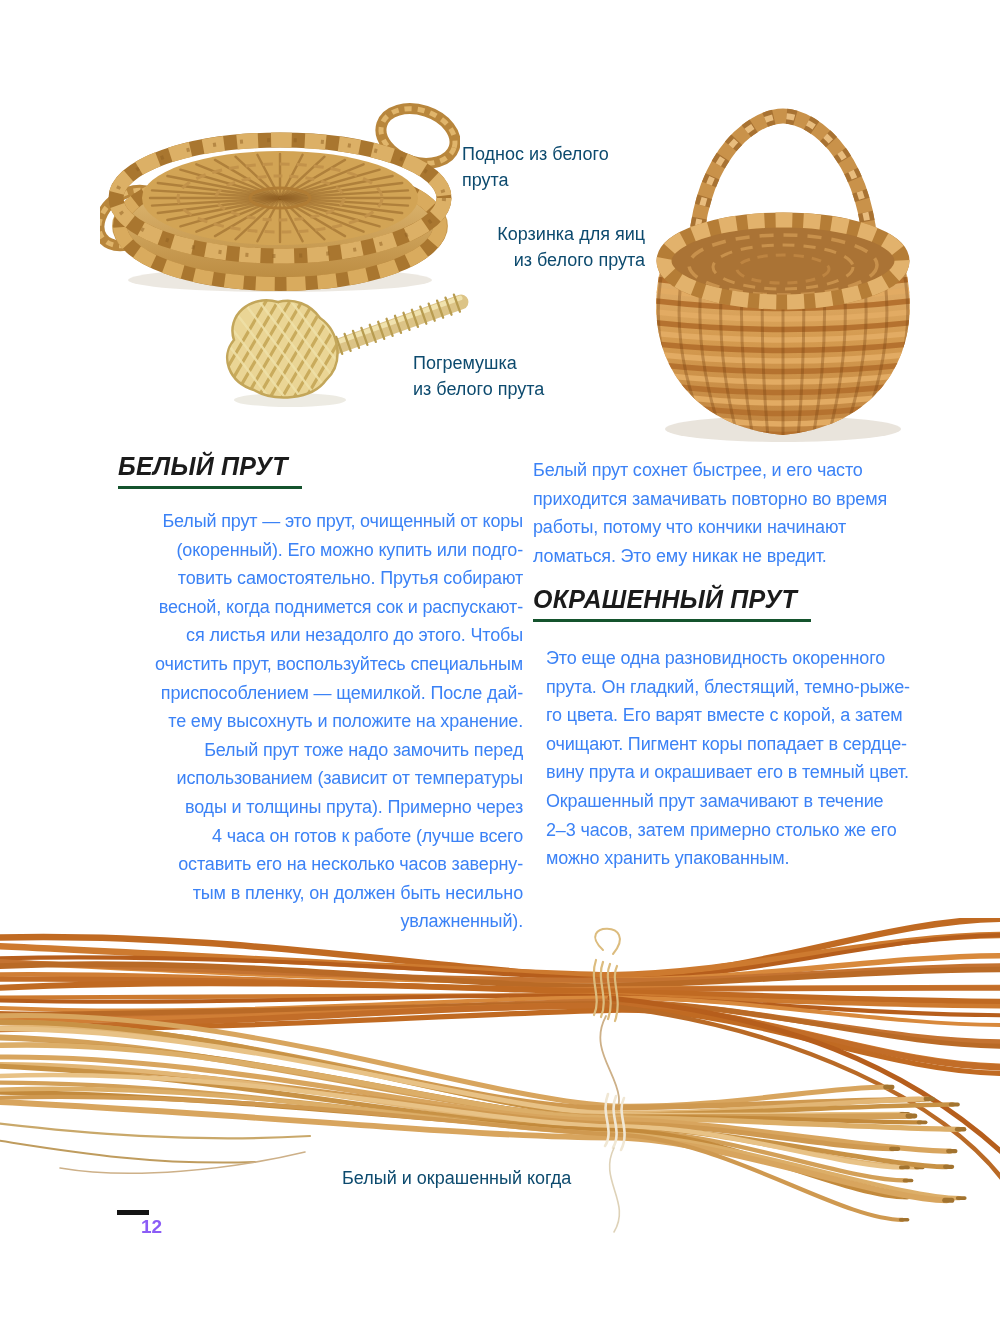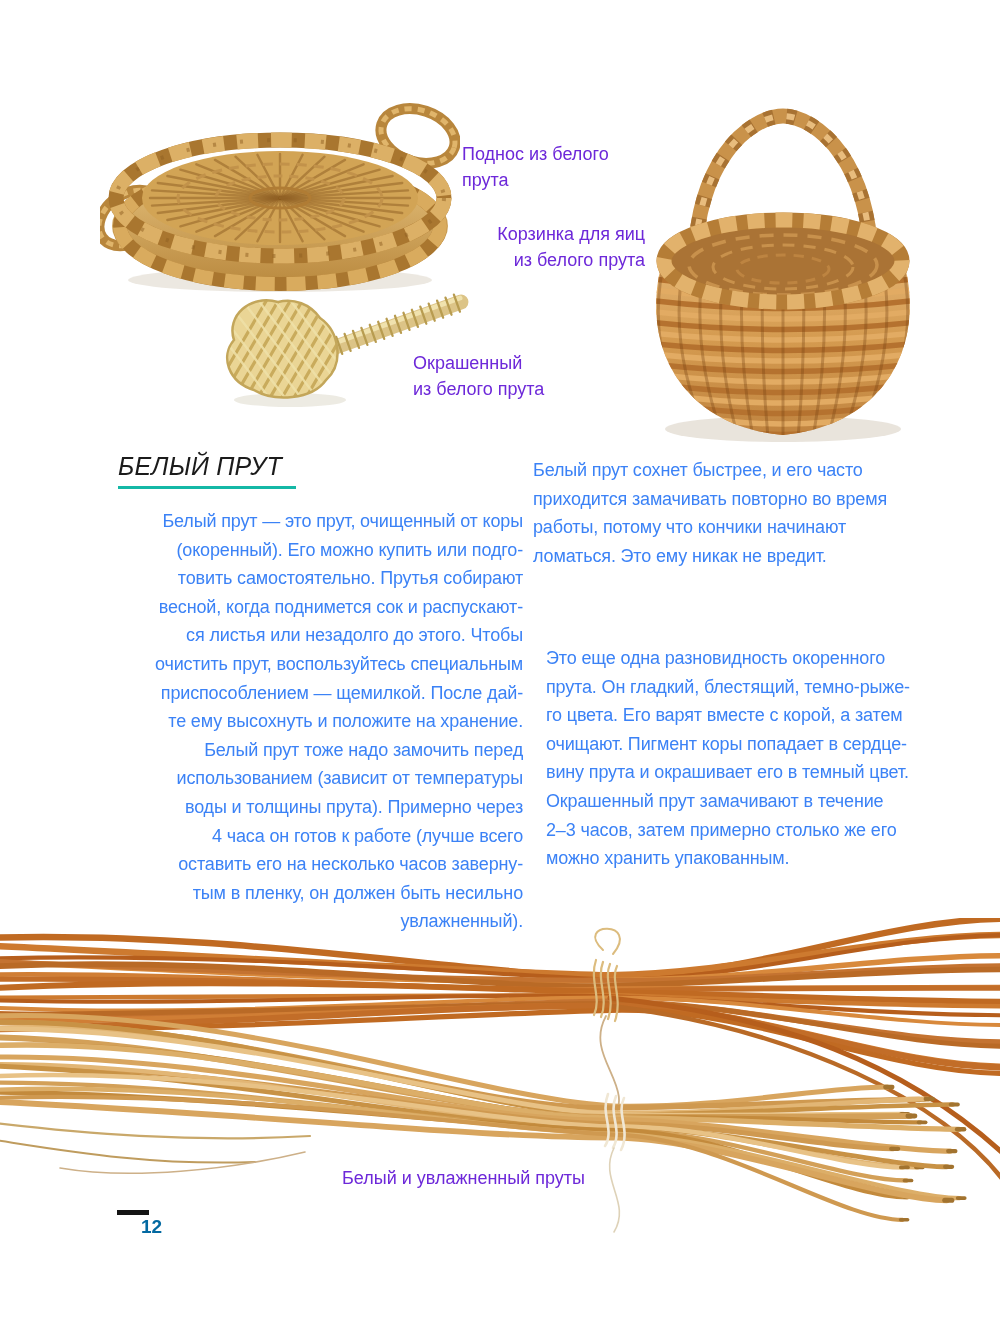--- a/index.html
+++ b/index.html
@@ -1,26 +1,26 @@
 <!DOCTYPE html>
 <html><head>
 <meta charset="utf-8">
 <style>
   html,body{margin:0;padding:0;background:#ffffff;}
   #page{position:relative;width:1000px;height:1324px;background:#ffffff;overflow:hidden;
         font-family:"Liberation Sans",sans-serif;}
   .figure{position:absolute;}
-  .caption{position:absolute;font-size:18px;line-height:26px;color:#6d28d9;white-space:pre-line;}
+  .caption{position:absolute;font-size:18px;line-height:26px;color:#0c4a6e;white-space:pre-line;}
   .caption.right{text-align:right;}
-  .rubric{position:absolute;font-style:italic;font-weight:normal;font-size:25px;letter-spacing:0.2px;
-          color:#1b1b1b;border-bottom:3px solid #14b8a6;padding:0 14px 5px 0;}
+  .rubric{position:absolute;font-style:italic;font-weight:bold;font-size:25px;letter-spacing:0.2px;
+          color:#1b1b1b;border-bottom:3px solid #14532d;padding:0 14px 5px 0;}
   .prose{position:absolute;font-size:18px;line-height:28.6px;color:#3b82f6;
          letter-spacing:-0.15px;white-space:pre-line;}
   .page-rule{position:absolute;left:117px;top:1210px;width:32px;height:4.5px;background:#141414;}
-  .page-number{position:absolute;left:141px;top:1216px;font-size:19px;font-weight:bold;color:#0369a1;}
+  .page-number{position:absolute;left:141px;top:1216px;font-size:19px;font-weight:bold;color:#8b5cf6;}
 </style>
 </head>
 <body>
 
 <div id="page">
 
   <svg class="figure" style="left:100px;top:98px;" width="360" height="200" viewBox="0 0 360 200">
     <defs>
       <linearGradient id="gTray" x1="0" y1="0" x2="0" y2="1">
         <stop offset="0" stop-color="#e7c37f"></stop>
@@ -275,23 +275,23 @@
         <path d="M -5 205 C 80 215, 190 225, 310 218" fill="none" stroke="#c9a86a" stroke-width="2.2" stroke-linecap="round"></path>
         <path d="M -5 222 C 60 232, 150 248, 255 244" fill="none" stroke="#bf9c5e" stroke-width="2" stroke-linecap="round"></path>
         <path d="M 60 250 C 130 262, 230 252, 305 234" fill="none" stroke="#cdb088" stroke-width="1.6" stroke-linecap="round"></path>
       </g>
   </svg>
 
   <div class="caption" style="left:462px;top:141px;width:210px;">Поднос из белого
 прута</div>
   <div class="caption right" style="left:430px;top:221px;width:215px;">Корзинка для яиц
 из белого прута</div>
-  <div class="caption" style="left:413px;top:350px;width:210px;">Окрашенный
+  <div class="caption" style="left:413px;top:350px;width:210px;">Погремушка
 из белого прута</div>
-  <div class="caption" style="left:342px;top:1165px;width:300px;">Белый и увлажненный пруты</div>
+  <div class="caption" style="left:342px;top:1165px;width:300px;">Белый и окрашенный когда</div>
 
   <div class="rubric" style="left:118px;top:452px;">БЕЛЫЙ ПРУТ</div>
   <div class="prose" style="left:118px;top:507px;width:405px;text-align:right;">Белый прут — это прут, очищенный от коры
 (окоренный). Его можно купить или подго-
 товить самостоятельно. Прутья собирают
 весной, когда поднимется сок и распускают-
 ся листья или незадолго до этого. Чтобы
 очистить прут, воспользуйтесь специальным
 приспособлением — щемилкой. После дай-
 те ему высохнуть и положите на хранение.
@@ -300,20 +300,21 @@
 воды и толщины прута). Примерно через
 4 часа он готов к работе (лучше всего
 оставить его на несколько часов заверну-
 тым в пленку, он должен быть несильно
 увлажненный).</div>
 
   <div class="prose" style="left:533px;top:456px;width:400px;">Белый прут сохнет быстрее, и его часто
 приходится замачивать повторно во время
 работы, потому что кончики начинают
 ломаться. Это ему никак не вредит.</div>
+  <div class="rubric" style="left:533px;top:585px;">ОКРАШЕННЫЙ ПРУТ</div>
   <div class="prose" style="left:546px;top:644px;width:400px;">Это еще одна разновидность окоренного
 прута. Он гладкий, блестящий, темно-рыже-
 го цвета. Его варят вместе с корой, а затем
 очищают. Пигмент коры попадает в сердце-
 вину прута и окрашивает его в темный цвет.
 Окрашенный прут замачивают в течение
 2–3 часов, затем примерно столько же его
 можно хранить упакованным.</div>
 
   <div class="page-rule"></div>

